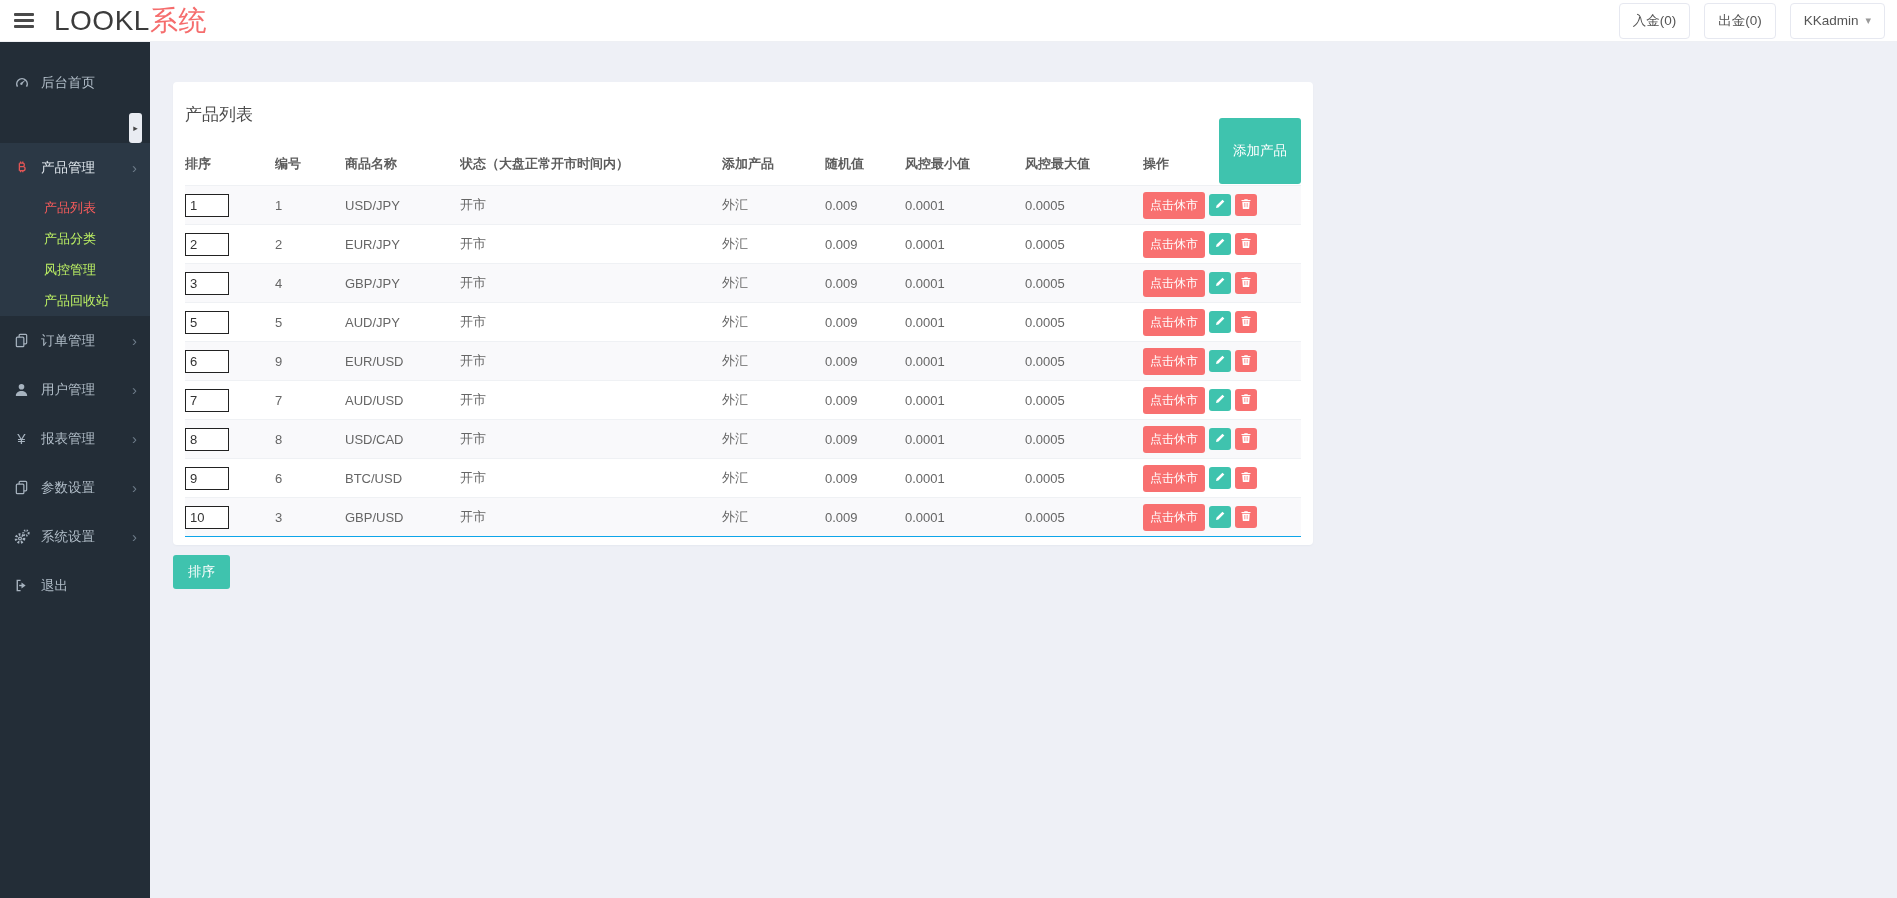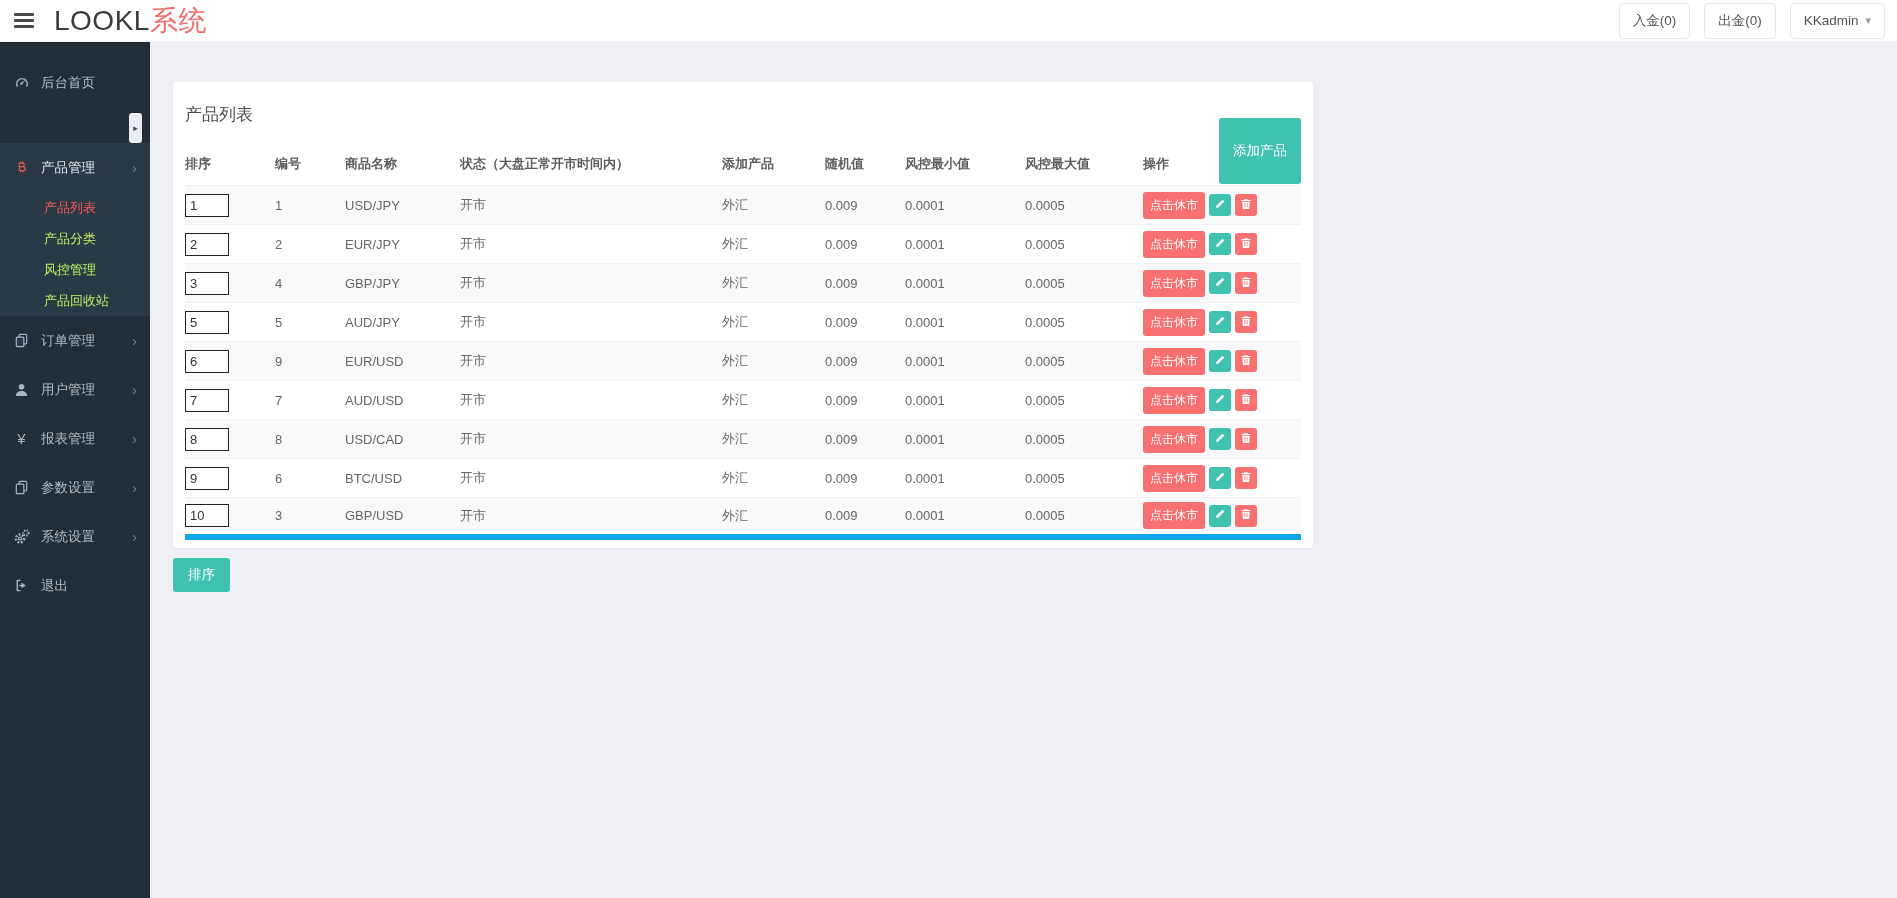--- a/index.html
+++ b/index.html
@@ -74,21 +74,21 @@
   table { width:100%; border-collapse:collapse; table-layout:fixed; }
   th {
     text-align:left; font-size:13px; color:#5d5d5d; font-weight:bold;
     padding:6px 8px 12px 0; white-space:nowrap; overflow:hidden;
   }
   td {
     height:39px; padding:0 8px 0 0; font-size:13px; color:#666;
     border-top:1px solid #eff1f4; white-space:nowrap; overflow:hidden;
   }
   tbody tr:nth-child(odd) { background:#f9f9fb; }
-  tbody tr:last-child td { border-bottom:6px solid #0ea5e9; }
+  tbody tr:last-child td { border-bottom:1px solid #0ea5e9; }
   thead tr th { border-bottom:0; }
   col.c-sort{width:90px} col.c-id{width:70px} col.c-name{width:115px}
   col.c-status{width:262px} col.c-category{width:103px} col.c-random{width:80px}
   col.c-riskmin{width:120px} col.c-riskmax{width:118px} col.c-actions{width:158px}
 
   .sort-input {
     width:44px; height:23px; border:1px solid #222; background:#fff;
     font-size:13px; color:#333; padding:0 4px; font-family:inherit;
   }
   .actions { display:flex; align-items:center; gap:4px; }

